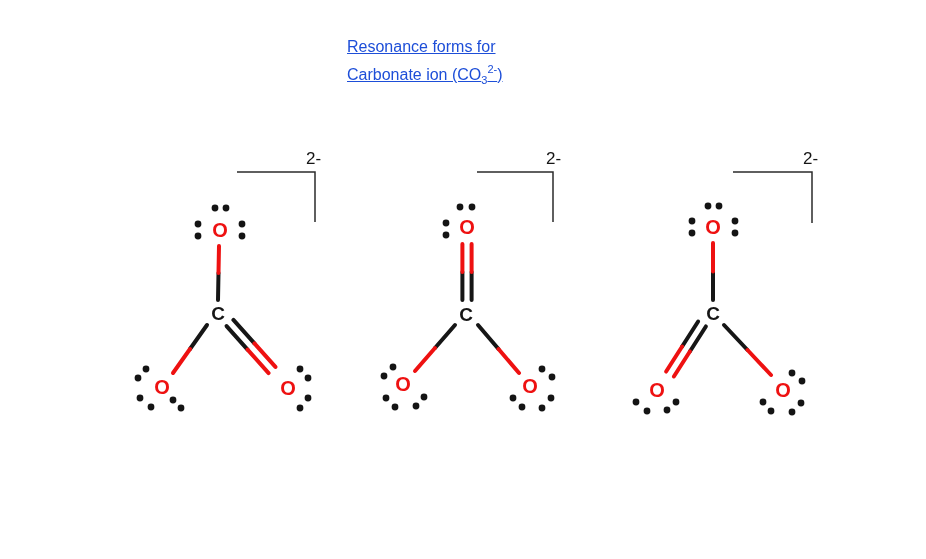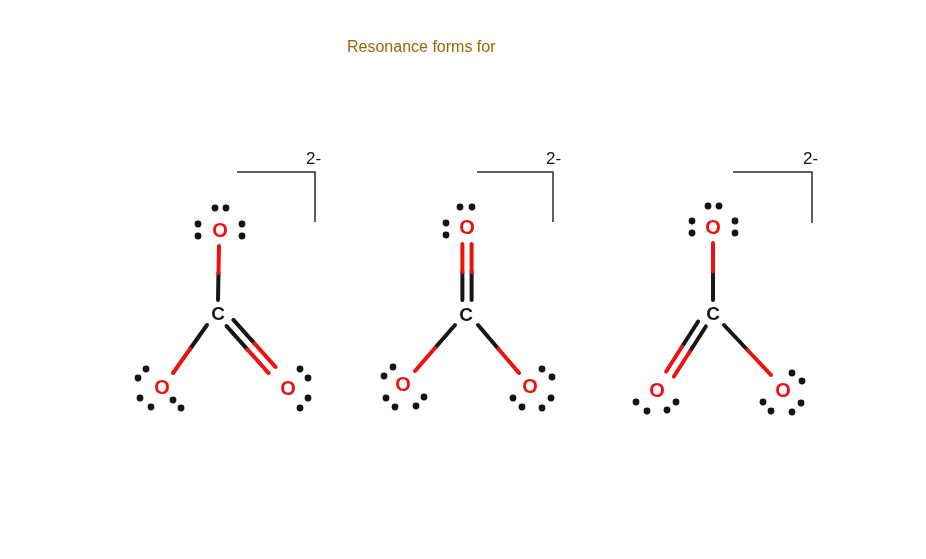--- a/index.html
+++ b/index.html
@@ -16,22 +16,23 @@
     width: 926px;
     height: 559px;
     background: #ffffff;
   }
   .title {
     position: absolute;
     left: 347px;
     top: 36px;
     font-size: 16px;
     line-height: 22px;
-    color: #a16207;
+    color: #1d4ed8;
     white-space: nowrap;
+    text-decoration: underline;
   }
   .title .sub {
     font-size: 11px;
     vertical-align: -4px;
   }
   .title .sup {
     font-size: 11px;
     vertical-align: 7px;
   }
   #diagram-svg {
@@ -48,20 +49,23 @@
     font-weight: normal;
   }
 </style>
 </head>
 <body>
 
 <div class="canvas">
 
   <div class="title">
     <div>Resonance forms for</div>
+    <div>
+      <span>Carbonate ion (CO</span><sub class="sub">3</sub><sup class="sup">2-</sup><span>)</span>
+    </div>
   </div>
 
   <svg id="diagram-svg" width="926" height="559" viewBox="0 0 926 559">
       <g>
         <polyline points="237,172 315,172 315,222" fill="none" stroke="#2b2b2b" stroke-width="1.5"></polyline>
         <text x="306" y="164" font-size="17" fill="#151515" class="charge">2-</text>
         <g>
           <line x1="218" y1="300" x2="218.5" y2="273" stroke="#161616" stroke-width="4" stroke-linecap="round"></line>
           <line x1="218.5" y1="273" x2="219" y2="246" stroke="#ee1111" stroke-width="4" stroke-linecap="round"></line>
         </g>

